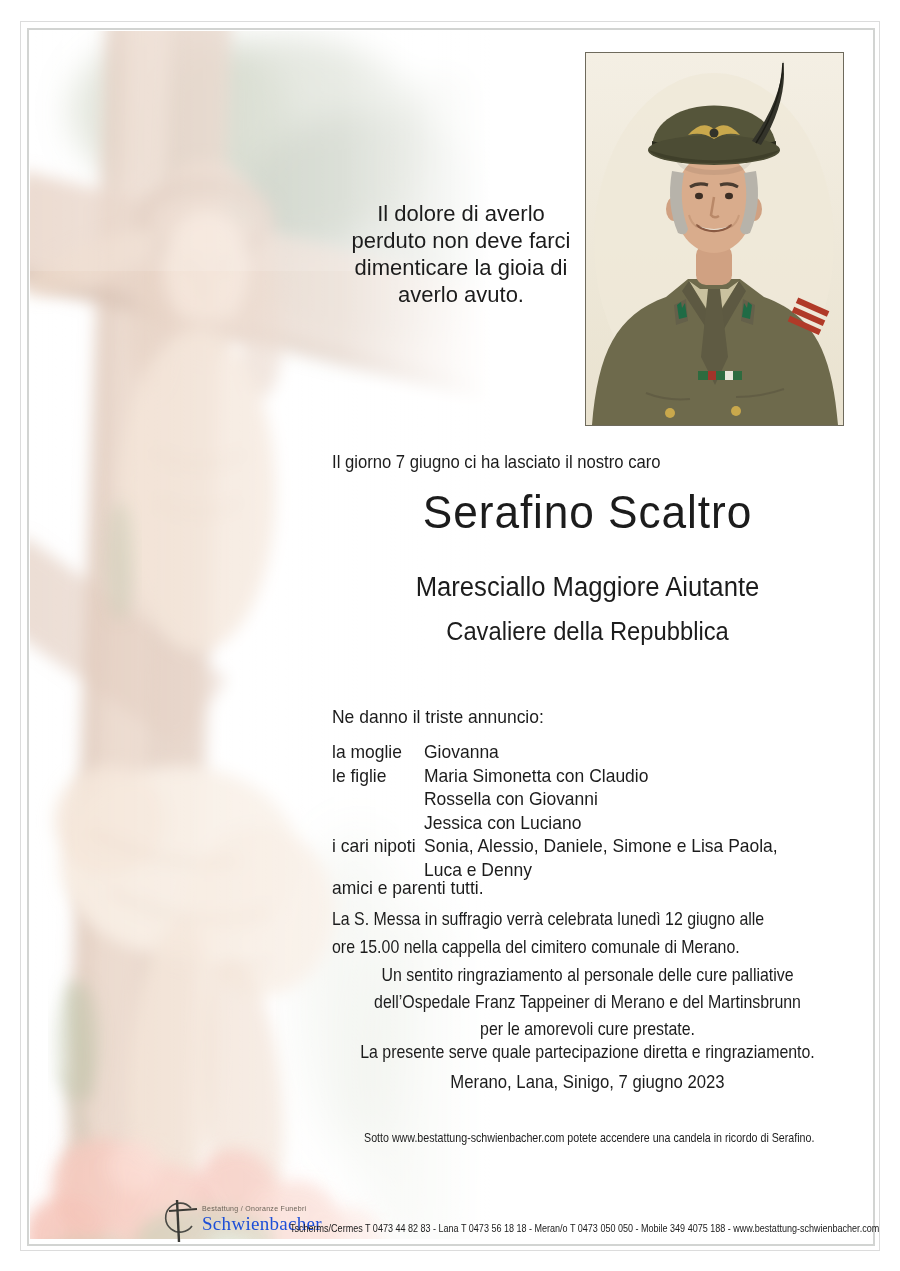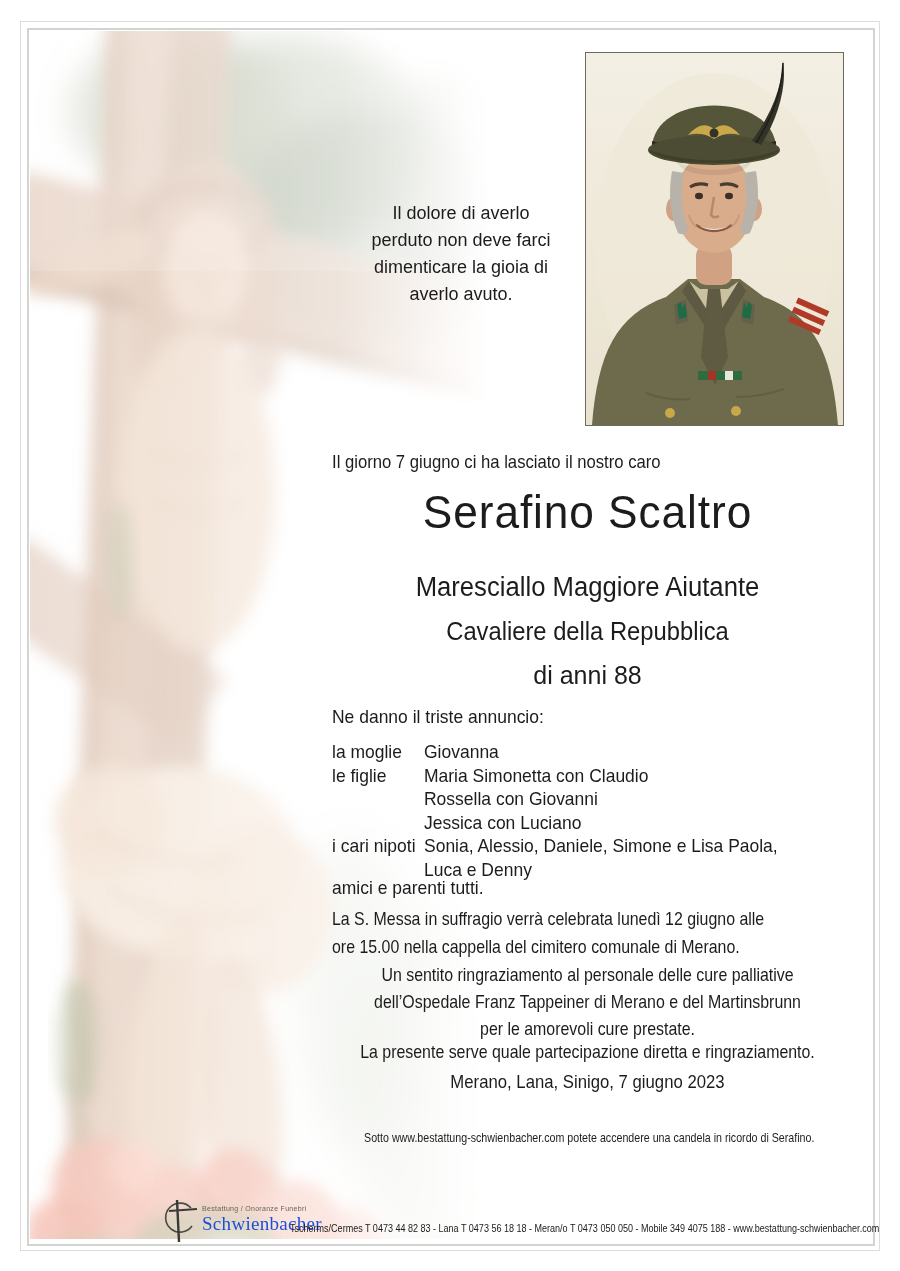--- a/index.html
+++ b/index.html
@@ -9,21 +9,21 @@
   .frame-outer{position:absolute;left:20px;top:21px;width:858px;height:1228px;border:1px solid #dcdcdc;}
   .frame-inner{position:absolute;left:27px;top:28px;width:844px;height:1214px;border:2px solid #d2d4d2;}
   .content-clip{position:absolute;left:30px;top:31px;width:838px;height:1208px;overflow:hidden;}
   .artwork{position:absolute;left:0;top:0;}
   
   .photo{position:absolute;left:585px;top:52px;width:257px;height:372px;border:1px solid #6e6a5c;
          background:#f1ecdf;z-index:4;}
   .photo svg{display:block;}
   
   .tx{position:absolute;z-index:5;white-space:pre;}
-  .quote{left:330px;top:200px;width:262px;text-align:center;font-size:18px;line-height:27px;}
+  .quote{left:330px;top:200px;width:262px;text-align:center;font-size:22px;line-height:27px;}
   .intro{left:332px;top:451px;font-size:18.5px;transform:scaleX(.9);transform-origin:left top;}
   .name{left:320px;top:484px;width:535px;text-align:center;font-size:47px;letter-spacing:1px;
         transform:scaleX(.94);transform-origin:center top;}
   .t1{left:320px;top:572px;width:535px;text-align:center;font-size:27px;transform:scaleX(.95);transform-origin:center top;}
   .t2{left:320px;top:617px;width:535px;text-align:center;font-size:25px;transform:scaleX(.95);transform-origin:center top;}
   .age{left:320px;top:661px;width:535px;text-align:center;font-size:25px;}
   .famhead{left:332px;top:706px;font-size:19px;transform:scaleX(.92);transform-origin:left top;}
   .family{left:332px;top:740px;font-size:19px;z-index:5;position:absolute;transform:scaleX(.92);transform-origin:left top;}
   .famrow{display:flex;line-height:23.5px;}
   .famrole{width:100px;flex:none;}
@@ -219,21 +219,20 @@
 
   <div class="tx quote">Il dolore di averlo
 perduto non deve farci
 dimenticare la gioia di
 averlo avuto.</div>
 
   <div class="tx intro">Il giorno 7 giugno ci ha lasciato il nostro caro</div>
   <div class="tx name">Serafino Scaltro</div>
   <div class="tx t1">Maresciallo Maggiore Aiutante</div>
   <div class="tx t2">Cavaliere della Repubblica</div>
-  <div class="tx age">di anni 88</div>
 
   <div class="tx famhead">Ne danno il triste annuncio:</div>
   <div class="family">
     <div class="famrow">
       <span class="famrole">la moglie</span>
       <span class="famnames">Giovanna</span>
     </div>
     <div class="famrow">
       <span class="famrole">le figlie</span>
       <span class="famnames">Maria Simonetta con Claudio</span>

